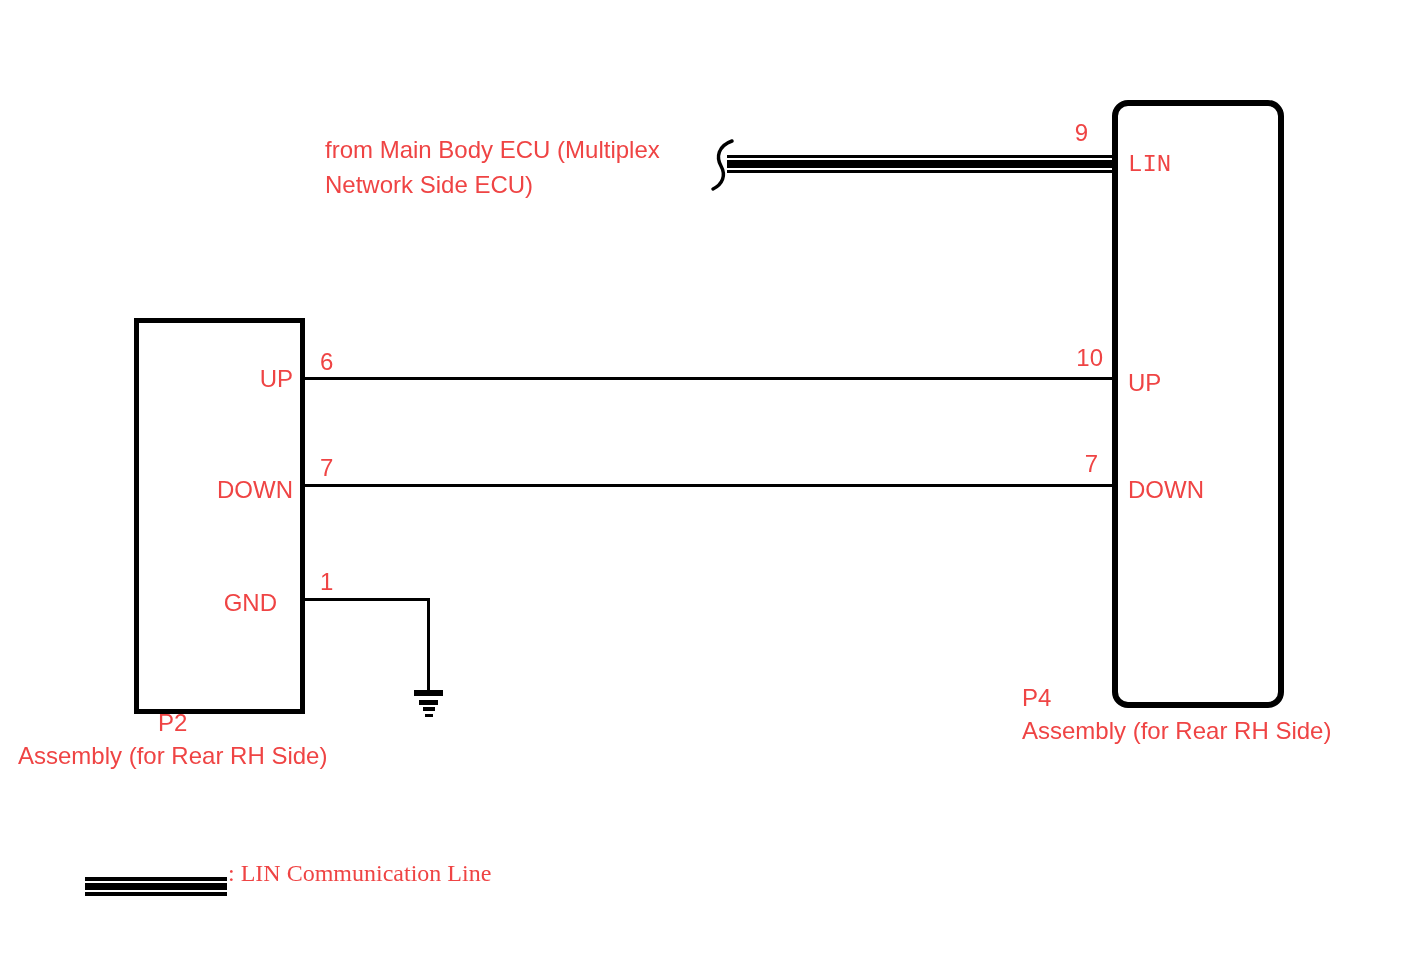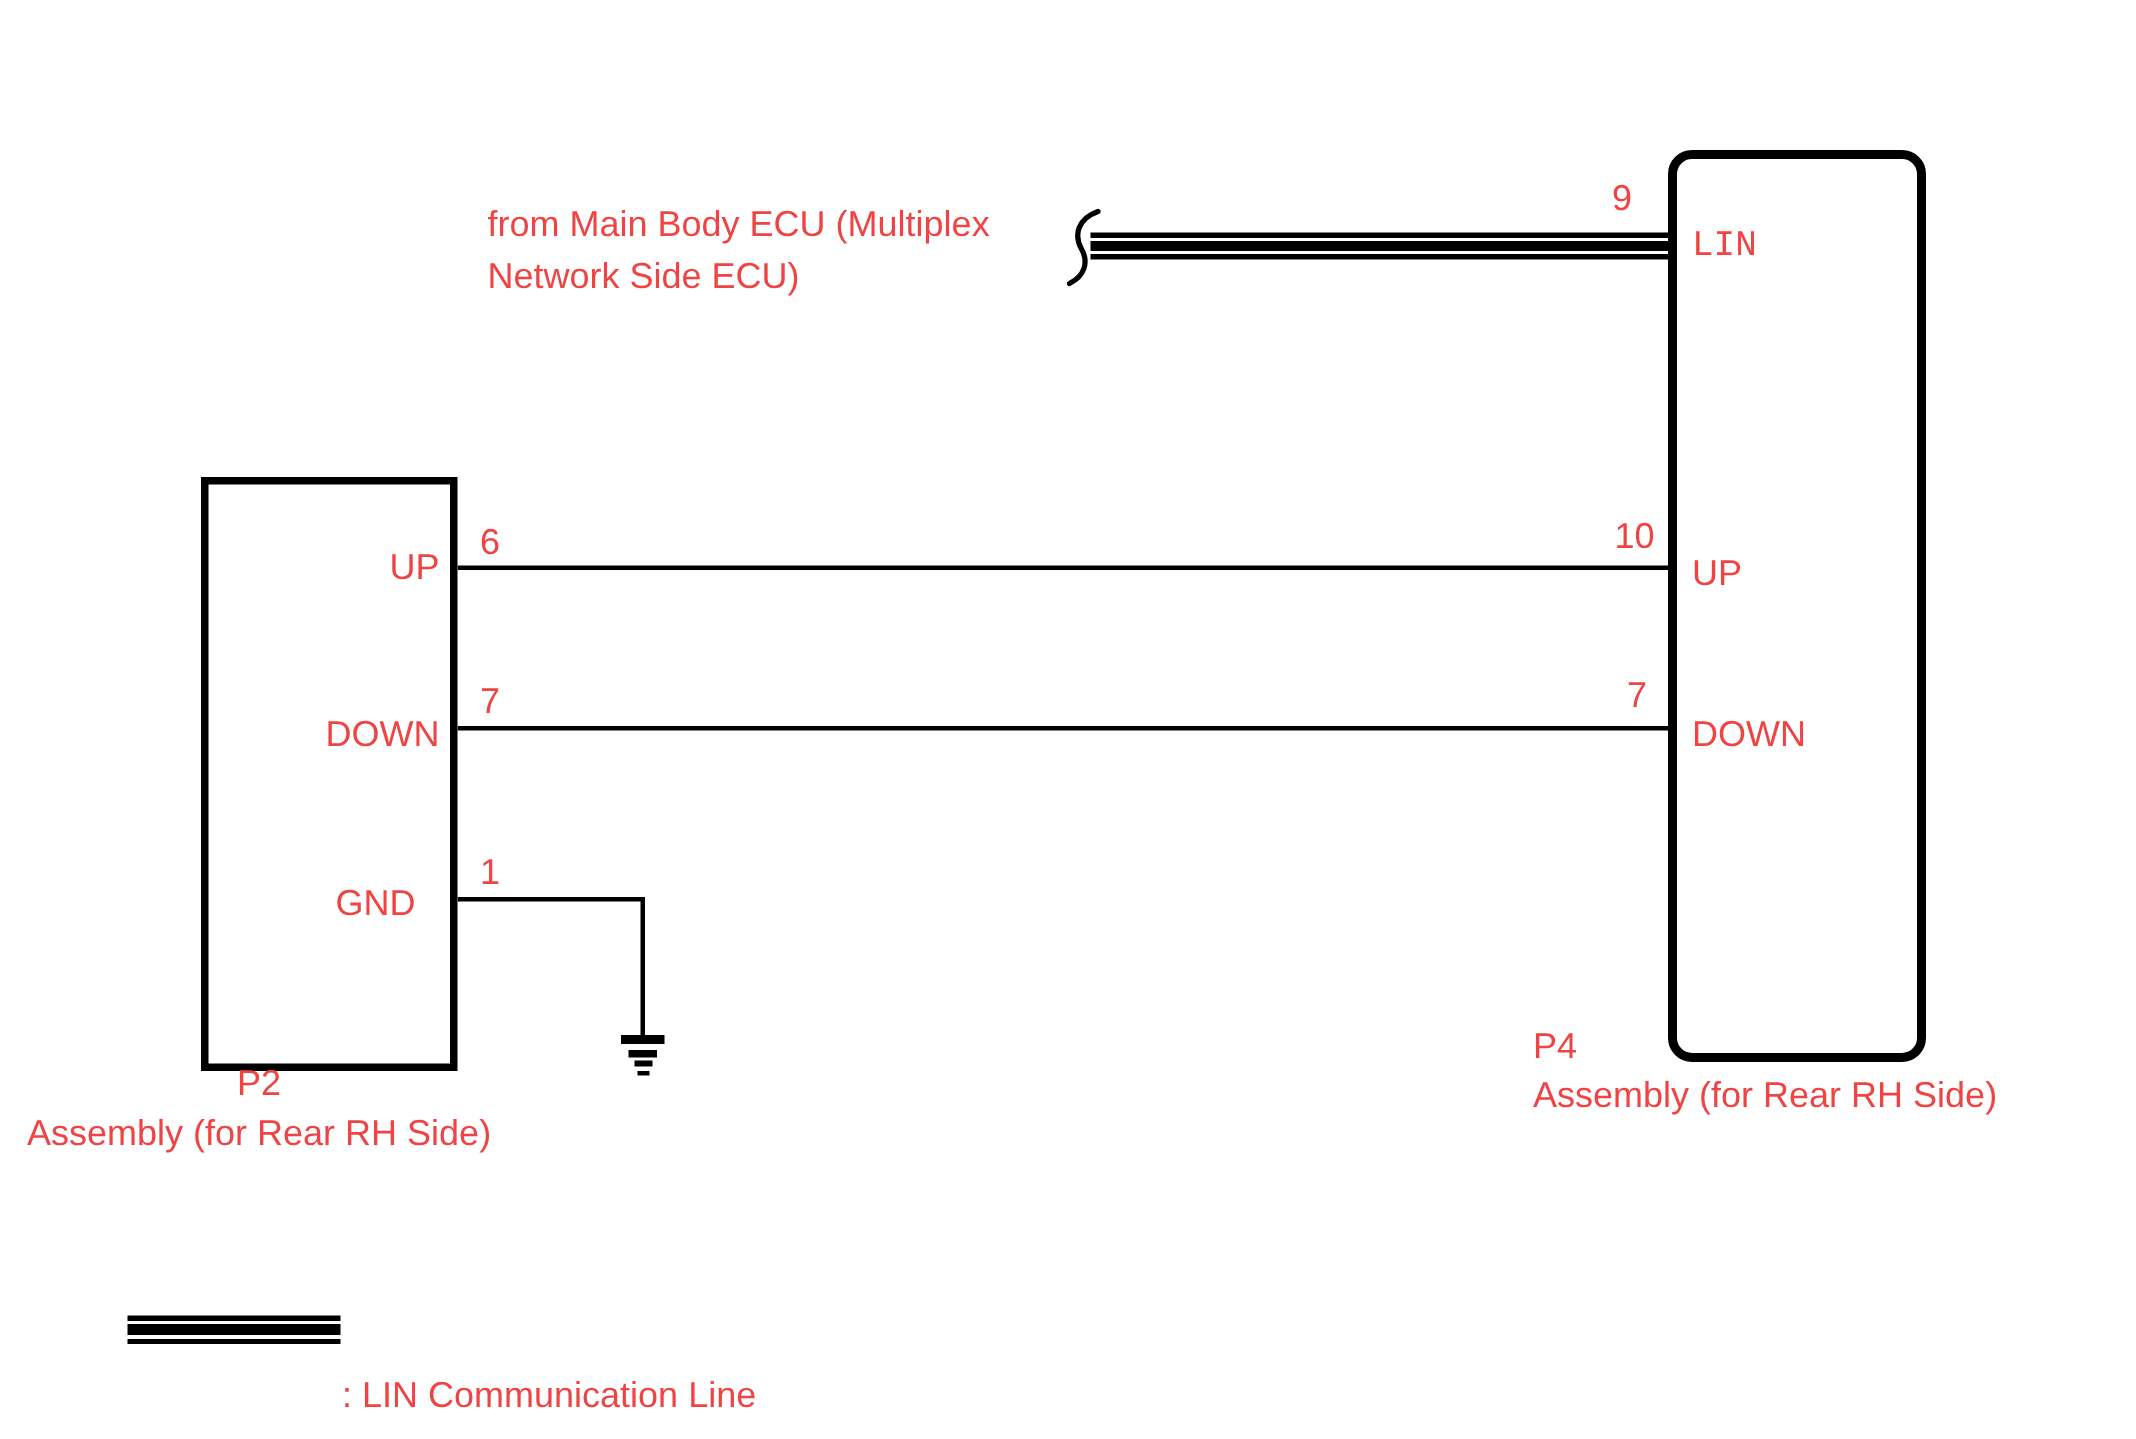--- a/index.html
+++ b/index.html
@@ -92,16 +92,16 @@
     <div>Assembly (for Rear RH Side)</div>
   </div>
 
   <div class="txt" style="left:998px; top:681px; line-height:33px;margin-left:24px;">
     <div>P4</div>
     <div>Assembly (for Rear RH Side)</div>
   </div>
 
   <div>
     <div class="lin-stripes" style="left:85px; top:877px; width:142px; height:19px;"></div>
-    <div class="txt" style="left:228px; top:917px;">: LIN Communication Line</div>
+    <div class="txt" style="left:228px; top:860px;font-family:Liberation Serif, serif;">: LIN Communication Line</div>
   </div>
 
 </div>
 
 </body></html>

